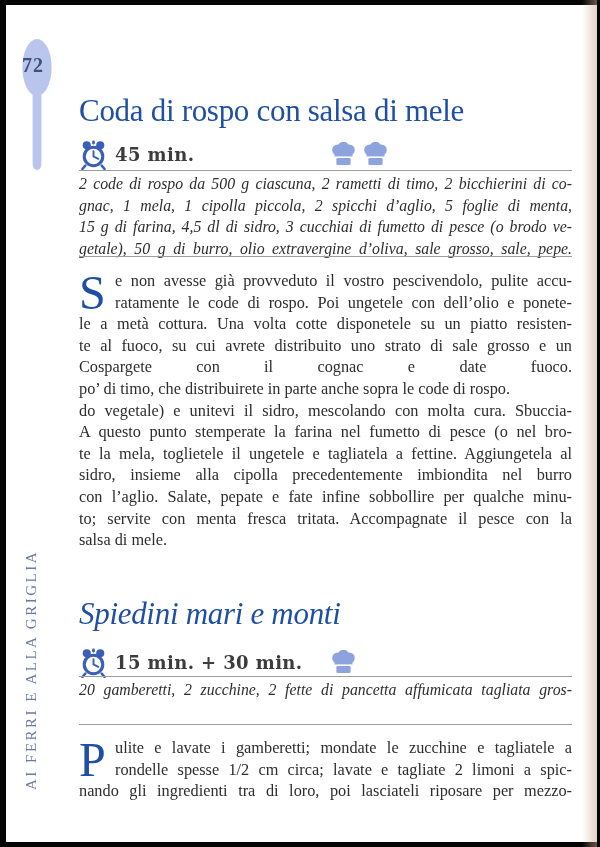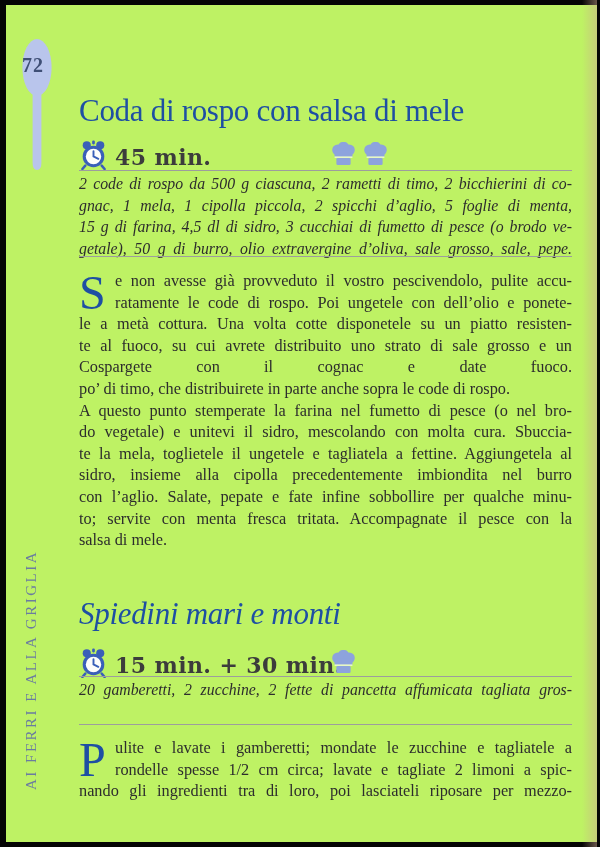--- a/index.html
+++ b/index.html
@@ -1,18 +1,18 @@
 <!DOCTYPE html>
 <html><head>
 <meta charset="utf-8">
 <style>
   html,body { margin:0; padding:0; background:#222; }
   .page {
     position:relative; width:600px; height:847px;
-    background:#bef264; overflow:hidden;
+    background:#ffffff; overflow:hidden;
     font-family:"Liberation Serif", serif;
   }
   
   .edge-top    { position:absolute; top:0; left:0; width:600px; height:5px; background:#050505; }
   .edge-left   { position:absolute; top:0; left:0; width:6px; height:847px; background:#050505; }
   .edge-bottom { position:absolute; left:0; top:842px; width:600px; height:5px; background:#050505; }
   .edge-right  { position:absolute; top:0; right:0; width:3px; height:847px; background:#050505; }
   .scan-shadow {
     position:absolute; top:0; right:3px; width:15px; height:847px;
     background:linear-gradient(to right, rgba(205,166,143,0), rgba(205,166,143,0.5));
@@ -37,21 +37,21 @@
   }
   #title-1 { top:57px; }
   #title-2 { top:560px;font-style:italic; }
   .meta { position:absolute; left:0; width:100%; height:32px; }
   #meta-1 { top:103px; }
   #meta-2 { top:611px; }
   .meta .clock { position:absolute; left:1px; top:1px; }
   .meta .time {
     position:absolute; left:36px; top:5px;
     font-family:"DejaVu Serif", serif; font-weight:bold;
-    font-size:22px; color:#3c3c3c; letter-spacing:0.4px; white-space:nowrap;
+    font-size:18px; color:#3c3c3c; letter-spacing:0.4px; white-space:nowrap;
   }
   .meta .hats { position:absolute; left:251px; top:3px; display:flex; gap:5px; }
   .rule { position:absolute; left:0; width:100%; height:1px; background:#9d9d9d; }
   #rule-1a { top:134px; }
   #rule-1b { top:220px; }
   #rule-2a { top:640px; }
   #rule-2b { top:688px; }
   .ingredients {
     position:absolute; left:0; width:100%;
     font-style:italic; font-size:15.8px; line-height:21.5px;
@@ -145,22 +145,22 @@
             <div class="ln">e non avesse già provveduto il vostro pescivendolo, pulite accu-</div>
             <div class="ln">ratamente le code di rospo. Poi ungetele con dell’olio e ponete-</div>
             <div class="ln">le a metà cottura. Una volta cotte disponetele su un piatto resisten-</div>
             <div class="ln">te al fuoco, su cui avrete distribuito uno strato di sale grosso e un</div>
             <div class="ln last">Cospargete con il cognac e date fuoco.</div>
             <div class="ln">po’ di timo, che distribuirete in parte anche sopra le code di rospo.</div>
           </div>
       </div>
       <div class="para">
         <div class="last-left">
+            <div class="ln">do vegetale) e unitevi il sidro, mescolando con molta cura. Sbuccia-</div>
             <div class="ln">A questo punto stemperate la farina nel fumetto di pesce (o nel bro-</div>
-            <div class="ln">do vegetale) e unitevi il sidro, mescolando con molta cura. Sbuccia-</div>
             <div class="ln">te la mela, toglietele il ungetele e tagliatela a fettine. Aggiungetela al</div>
             <div class="ln">sidro, insieme alla cipolla precedentemente imbiondita nel burro</div>
             <div class="ln">con l’aglio. Salate, pepate e fate infine sobbollire per qualche minu-</div>
             <div class="ln">to; servite con menta fresca tritata. Accompagnate il pesce con la</div>
             <div class="ln last">salsa di mele.</div>
           </div>
       </div>
     </div>
 
     <h1 class="recipe-title" id="title-2">Spiedini mari e monti</h1>

